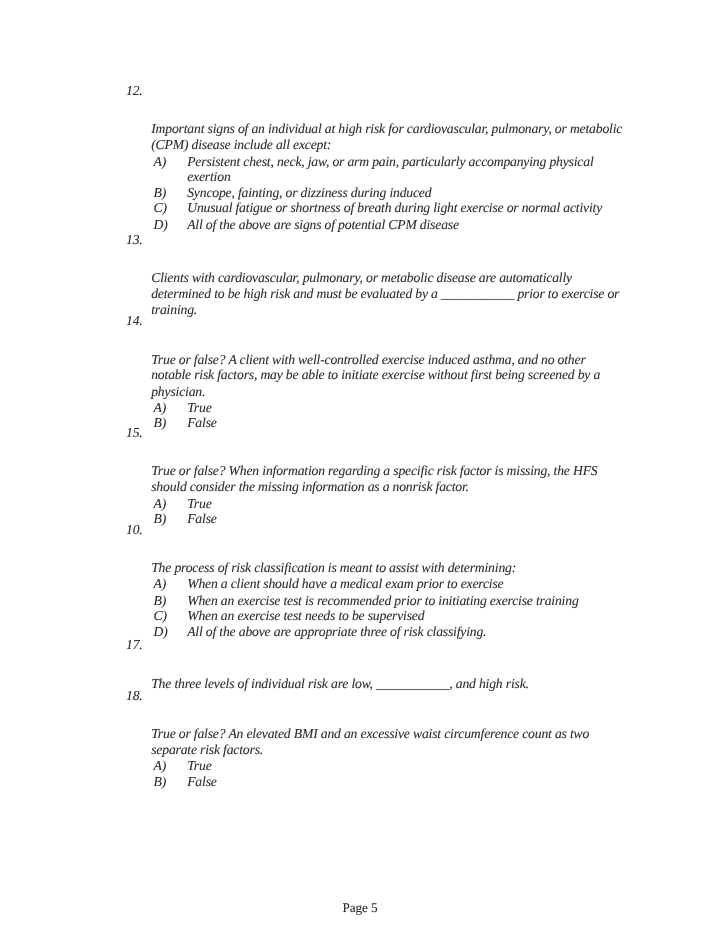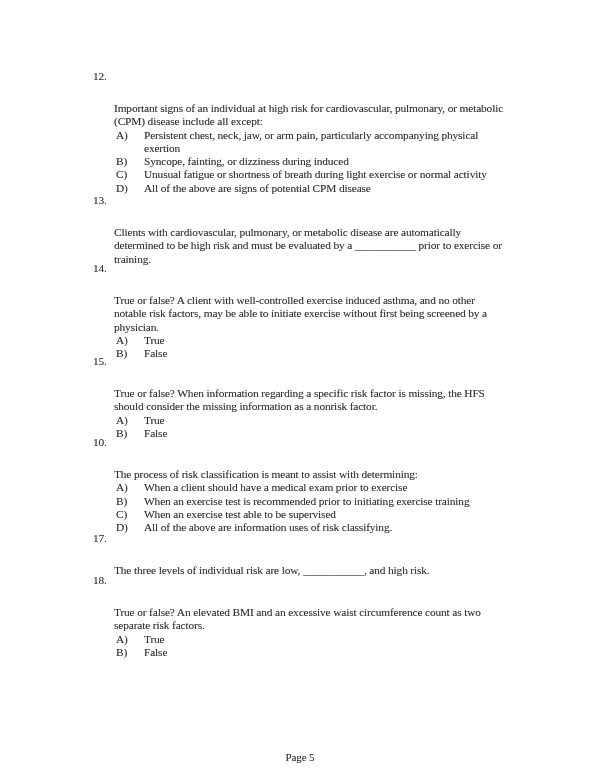--- a/index.html
+++ b/index.html
@@ -11,27 +11,28 @@
     position: relative;
     width: 600px;
     height: 776px;
     background: #ffffff;
     overflow: hidden;
     font-family: "Liberation Serif", "DejaVu Serif", serif;
     color: #303030;
   }
   .question {
     position: absolute;
-    left: 93px;
+    left: 105px;
     width: 470px;
     display: flex;
     font-size: 11.4px;
     line-height: 13.3px;
     letter-spacing: -0.15px;
     text-shadow: 0 0 0.6px rgba(48,48,48,0.35);
+    font-style: italic;
   }
   .qnum {
     width: 21px;
     flex: none;
   }
   .qbody { flex: 1; }
   .qtext { white-space: pre-line; margin-top: 32px; }
   .option {
     display: flex;
     padding-left: 2px;
@@ -136,25 +137,25 @@
       <div class="option">
         <div class="optletter">A)</div>
         <div class="opttext">When a client should have a medical exam prior to exercise</div>
       </div>
       <div class="option">
         <div class="optletter">B)</div>
         <div class="opttext">When an exercise test is recommended prior to initiating exercise training</div>
       </div>
       <div class="option">
         <div class="optletter">C)</div>
-        <div class="opttext">When an exercise test able to be supervised</div>
+        <div class="opttext">When an exercise test needs to be supervised</div>
       </div>
       <div class="option">
         <div class="optletter">D)</div>
-        <div class="opttext">All of the above are information uses of risk classifying.</div>
+        <div class="opttext">All of the above are appropriate three of risk classifying.</div>
       </div>
     </div>
   </div>
 
   <div class="question" style="top:532px">
     <div class="qnum">17.</div>
     <div class="qbody">
       <div class="qtext">The three levels of individual risk are low, ___________, and high risk.</div>
     </div>
   </div>

